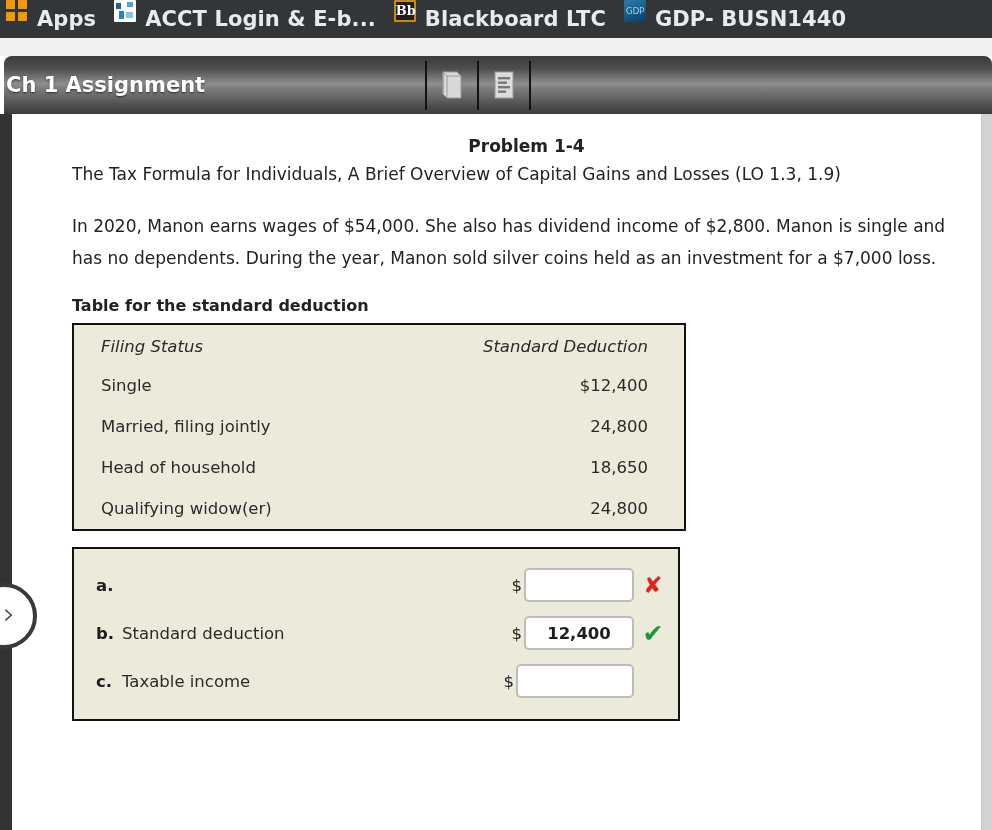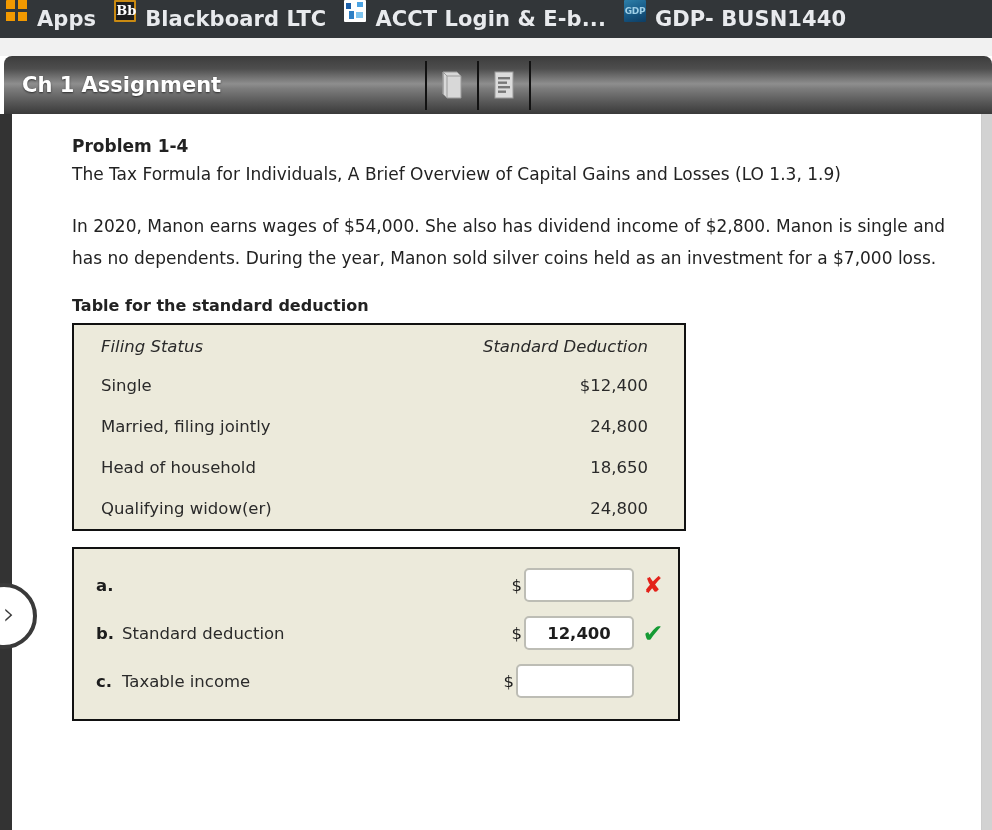--- a/index.html
+++ b/index.html
@@ -87,21 +87,21 @@
       linear-gradient(#4ba3e3,#4ba3e3) 13px 2px/6px 5px no-repeat,
       linear-gradient(#2e7fc4,#2e7fc4) 5px 11px/5px 8px no-repeat,
       linear-gradient(#7ec4ef,#7ec4ef) 12px 12px/7px 6px no-repeat,
       #ffffff;
   }
   
   .ico-gdp {
     background: linear-gradient(160deg,#2d7fa8 0%,#1a5f8c 45%,#0d3d63 100%);
     color: #9fcfe6;
     font-size: 9px;
-    font-weight: 700;
+    font-weight: 400;
     line-height: 22px;
     text-align: center;
     letter-spacing: -0.3px;
   }
 
   
   .gap-strip {
     position: absolute;
     left: 0; top: 38px;
     width: 992px; height: 18px;
@@ -119,21 +119,21 @@
     border-radius: 8px 8px 0 0;
     box-sizing: border-box;
     display: flex;
     align-items: center;
     overflow: hidden;
   }
   .assign-title {
     color: #ffffff;
     font-size: 21px;
     font-weight: 700;
-    padding-left: 18px;
+    padding-left: 2px;
     text-shadow: 0 1px 2px rgba(0,0,0,.6);
     flex: none;
   }
   .hdr-tools {
     position: absolute;
     left: 425px; top: 56px;
     height: 58px;
     display: flex;
     align-items: center;
   }
@@ -206,20 +206,21 @@
     background: #ffffff;
     box-sizing: border-box;
     padding: 22px 0 0 60px;
     overflow: hidden;
   }
   .prob-num {
     font-size: 17px;
     font-weight: 700;
     color: #222222;
     margin: 0 0 8px 0;
+    text-align: center;
   }
   .prob-sub {
     font-size: 17px;
     color: #222222;
     margin: 0 0 26px 0;
   }
   .prob-body {
     font-size: 17px;
     color: #222222;
     line-height: 32px;
@@ -336,27 +337,27 @@
 <div id="root">
 
   <div class="bookmarks-bar">
 
     <div class="bm">
       <span class="bm-ico ico-apps"></span>
       <span class="bm-label">Apps</span>
     </div>
 
     <div class="bm">
+      <span class="bm-ico ico-acct"></span>
+      <span class="bm-label">ACCT Login &amp; E-b...</span>
+    </div>
+
+    <div class="bm">
       <span class="bm-ico ico-bb">Bb</span>
       <span class="bm-label">Blackboard LTC</span>
-    </div>
-
-    <div class="bm">
-      <span class="bm-ico ico-acct"></span>
-      <span class="bm-label">ACCT Login &amp; E-b...</span>
     </div>
 
     <div class="bm">
       <span class="bm-ico ico-gdp">GDP</span>
       <span class="bm-label">GDP- BUSN1440</span>
     </div>
 
   </div>
 
   <div class="gap-strip"></div>

